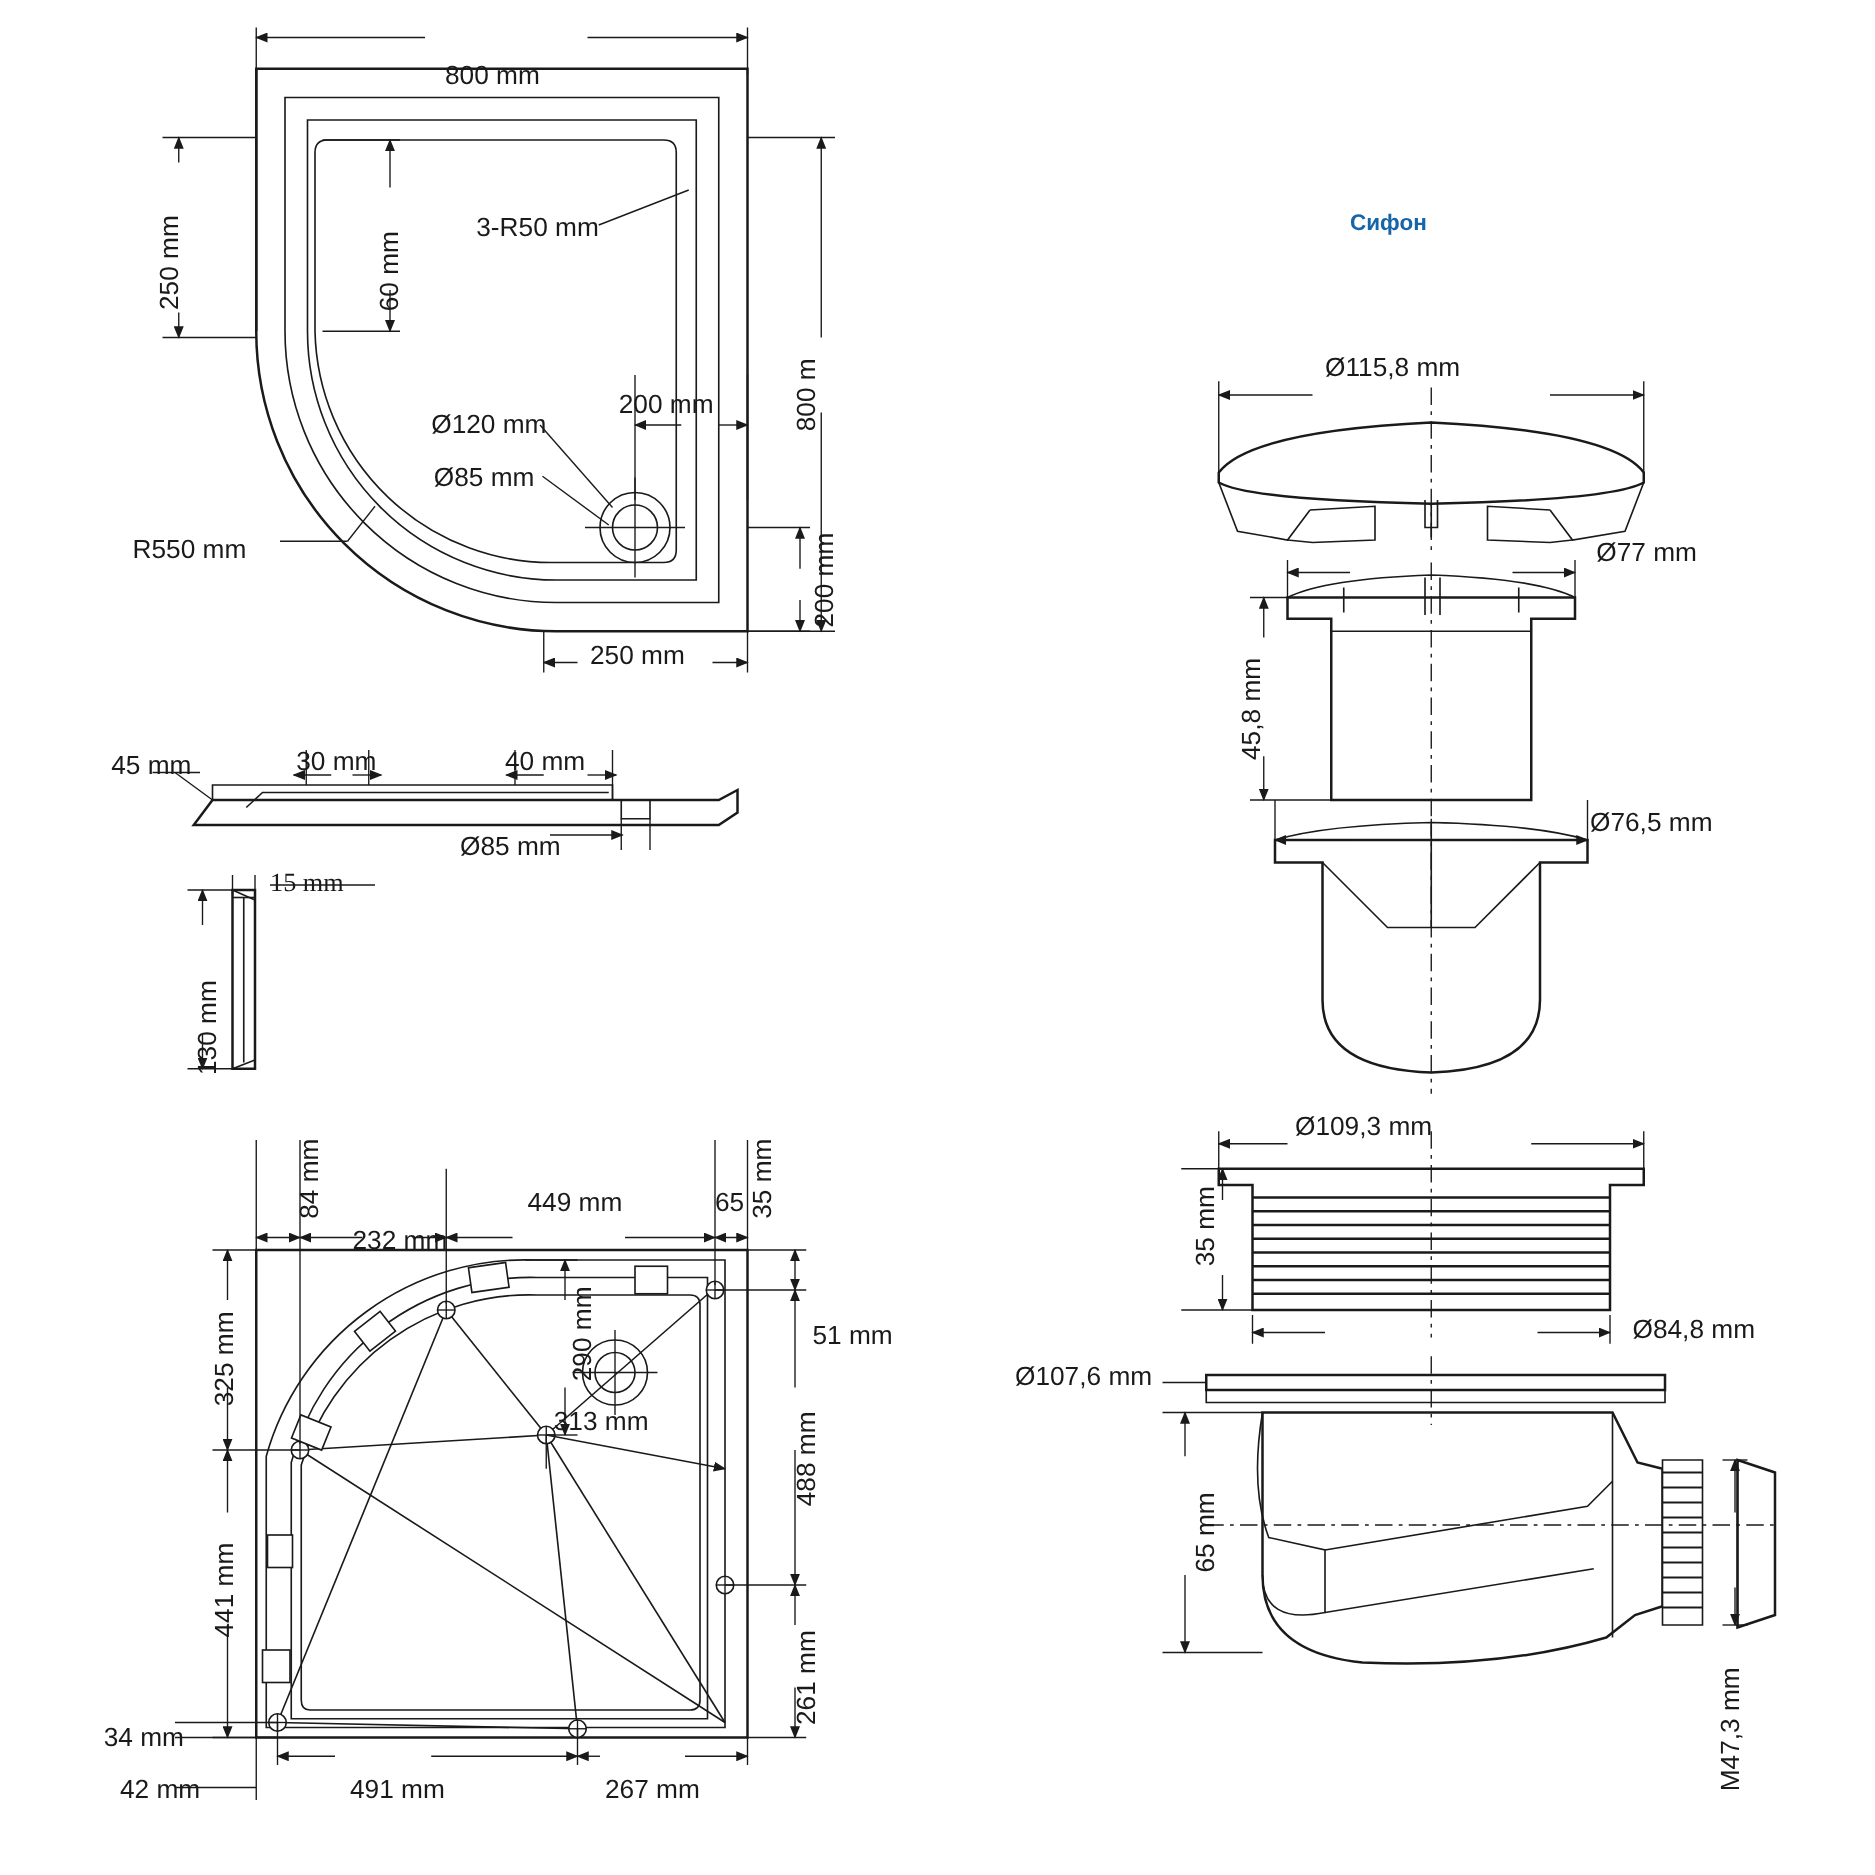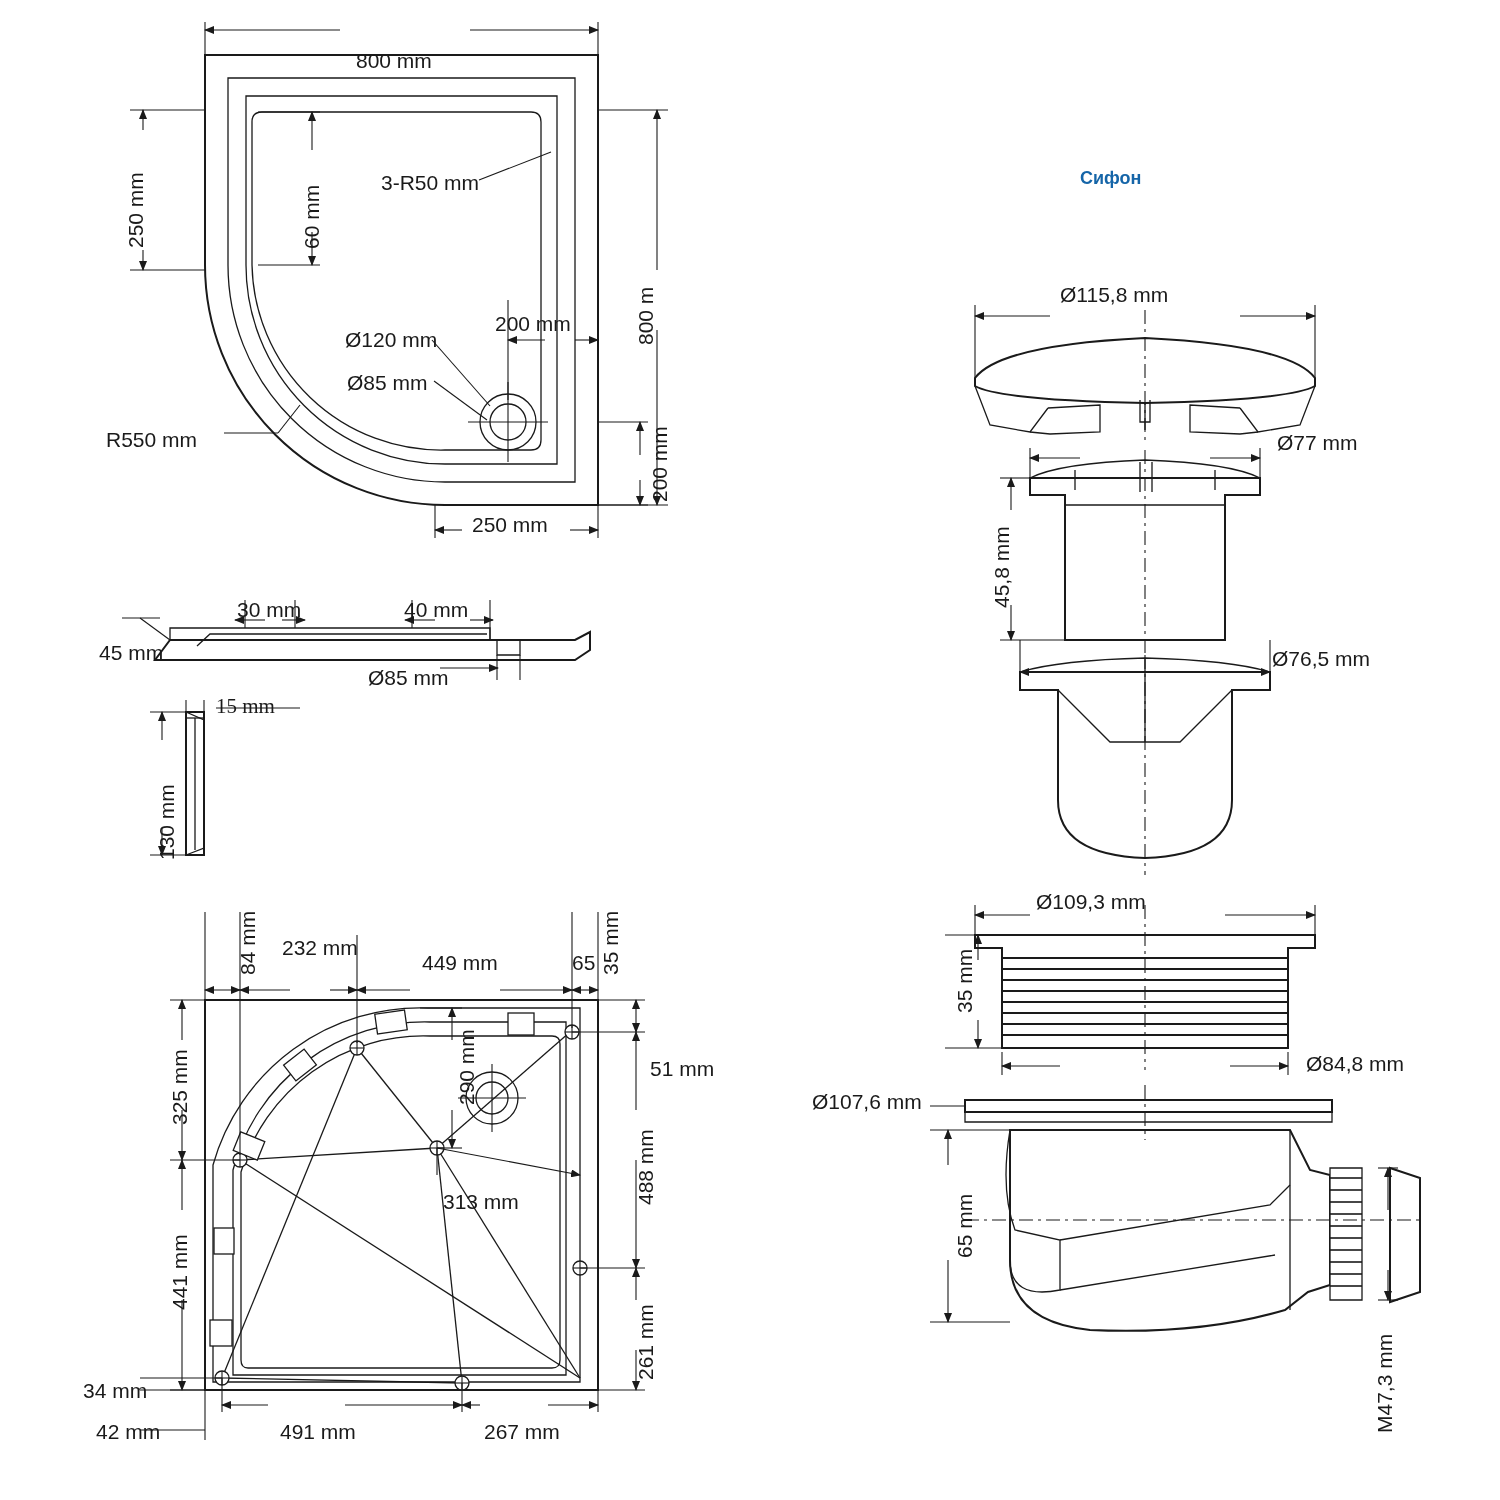--- a/index.html
+++ b/index.html
@@ -403,38 +403,38 @@
   <div class="lbl rot" style="left:124px;top:248px;">250 mm</div>
   <div class="lbl rot" style="left:300px;top:249px;">60 mm</div>
   <div class="lbl" style="left:381px;top:171px;">3-R50 mm</div>
   <div class="lbl" style="left:345px;top:328px;">Ø120 mm</div>
   <div class="lbl" style="left:495px;top:312px;">200 mm</div>
   <div class="lbl" style="left:347px;top:371px;">Ø85 mm</div>
   <div class="lbl rot" style="left:648px;top:502px;">200 mm</div>
   <div class="lbl" style="left:106px;top:428px;">R550 mm</div>
   <div class="lbl" style="left:472px;top:513px;">250 mm</div>
 
-  <div class="lbl" style="left:99px;top:601px;margin-top:40px;">45 mm</div>
+  <div class="lbl" style="left:89px;top:601px;">45 mm</div>
   <div class="lbl" style="left:237px;top:598px;">30 mm</div>
   <div class="lbl" style="left:404px;top:598px;">40 mm</div>
   <div class="lbl" style="left:368px;top:666px;">Ø85 mm</div>
 
   <div class="lbl" style="left:216px;top:694px;font-family:Liberation Serif, serif;">15 mm</div>
   <div class="lbl rot" style="left:155px;top:860px;">130 mm</div>
 
   <div class="lbl rot" style="left:236px;top:975px;">84 mm</div>
   <div class="lbl rot" style="left:599px;top:975px;">35 mm</div>
-  <div class="lbl" style="left:254px;top:936px;padding-left:28px;">232 mm</div>
+  <div class="lbl" style="left:254px;top:981px;padding-left:28px;">232 mm</div>
   <div class="lbl" style="left:422px;top:951px;">449 mm</div>
   <div class="lbl" style="left:572px;top:951px;">65</div>
   <div class="lbl" style="left:650px;top:1013px;margin-top:44px;">51 mm</div>
   <div class="lbl rot" style="left:168px;top:1125px;">325 mm</div>
   <div class="lbl rot" style="left:455px;top:1105px;">290 mm</div>
   <div class="lbl rot" style="left:634px;top:1205px;">488 mm</div>
-  <div class="lbl" style="left:443px;top:1190px;">313 mm</div>
+  <div class="lbl" style="left:443px;top:1126px;">313 mm</div>
   <div class="lbl rot" style="left:168px;top:1310px;">441 mm</div>
   <div class="lbl rot" style="left:634px;top:1380px;">261 mm</div>
   <div class="lbl" style="left:83px;top:1379px;">34 mm</div>
   <div class="lbl" style="left:96px;top:1420px;">42 mm</div>
   <div class="lbl" style="left:280px;top:1420px;">491 mm</div>
   <div class="lbl" style="left:484px;top:1420px;">267 mm</div>
 
   <div class="lbl" style="left:1060px;top:283px;">Ø115,8 mm</div>
   <div class="lbl" style="left:1277px;top:431px;">Ø77 mm</div>
   <div class="lbl rot" style="left:990px;top:608px;">45,8 mm</div>

